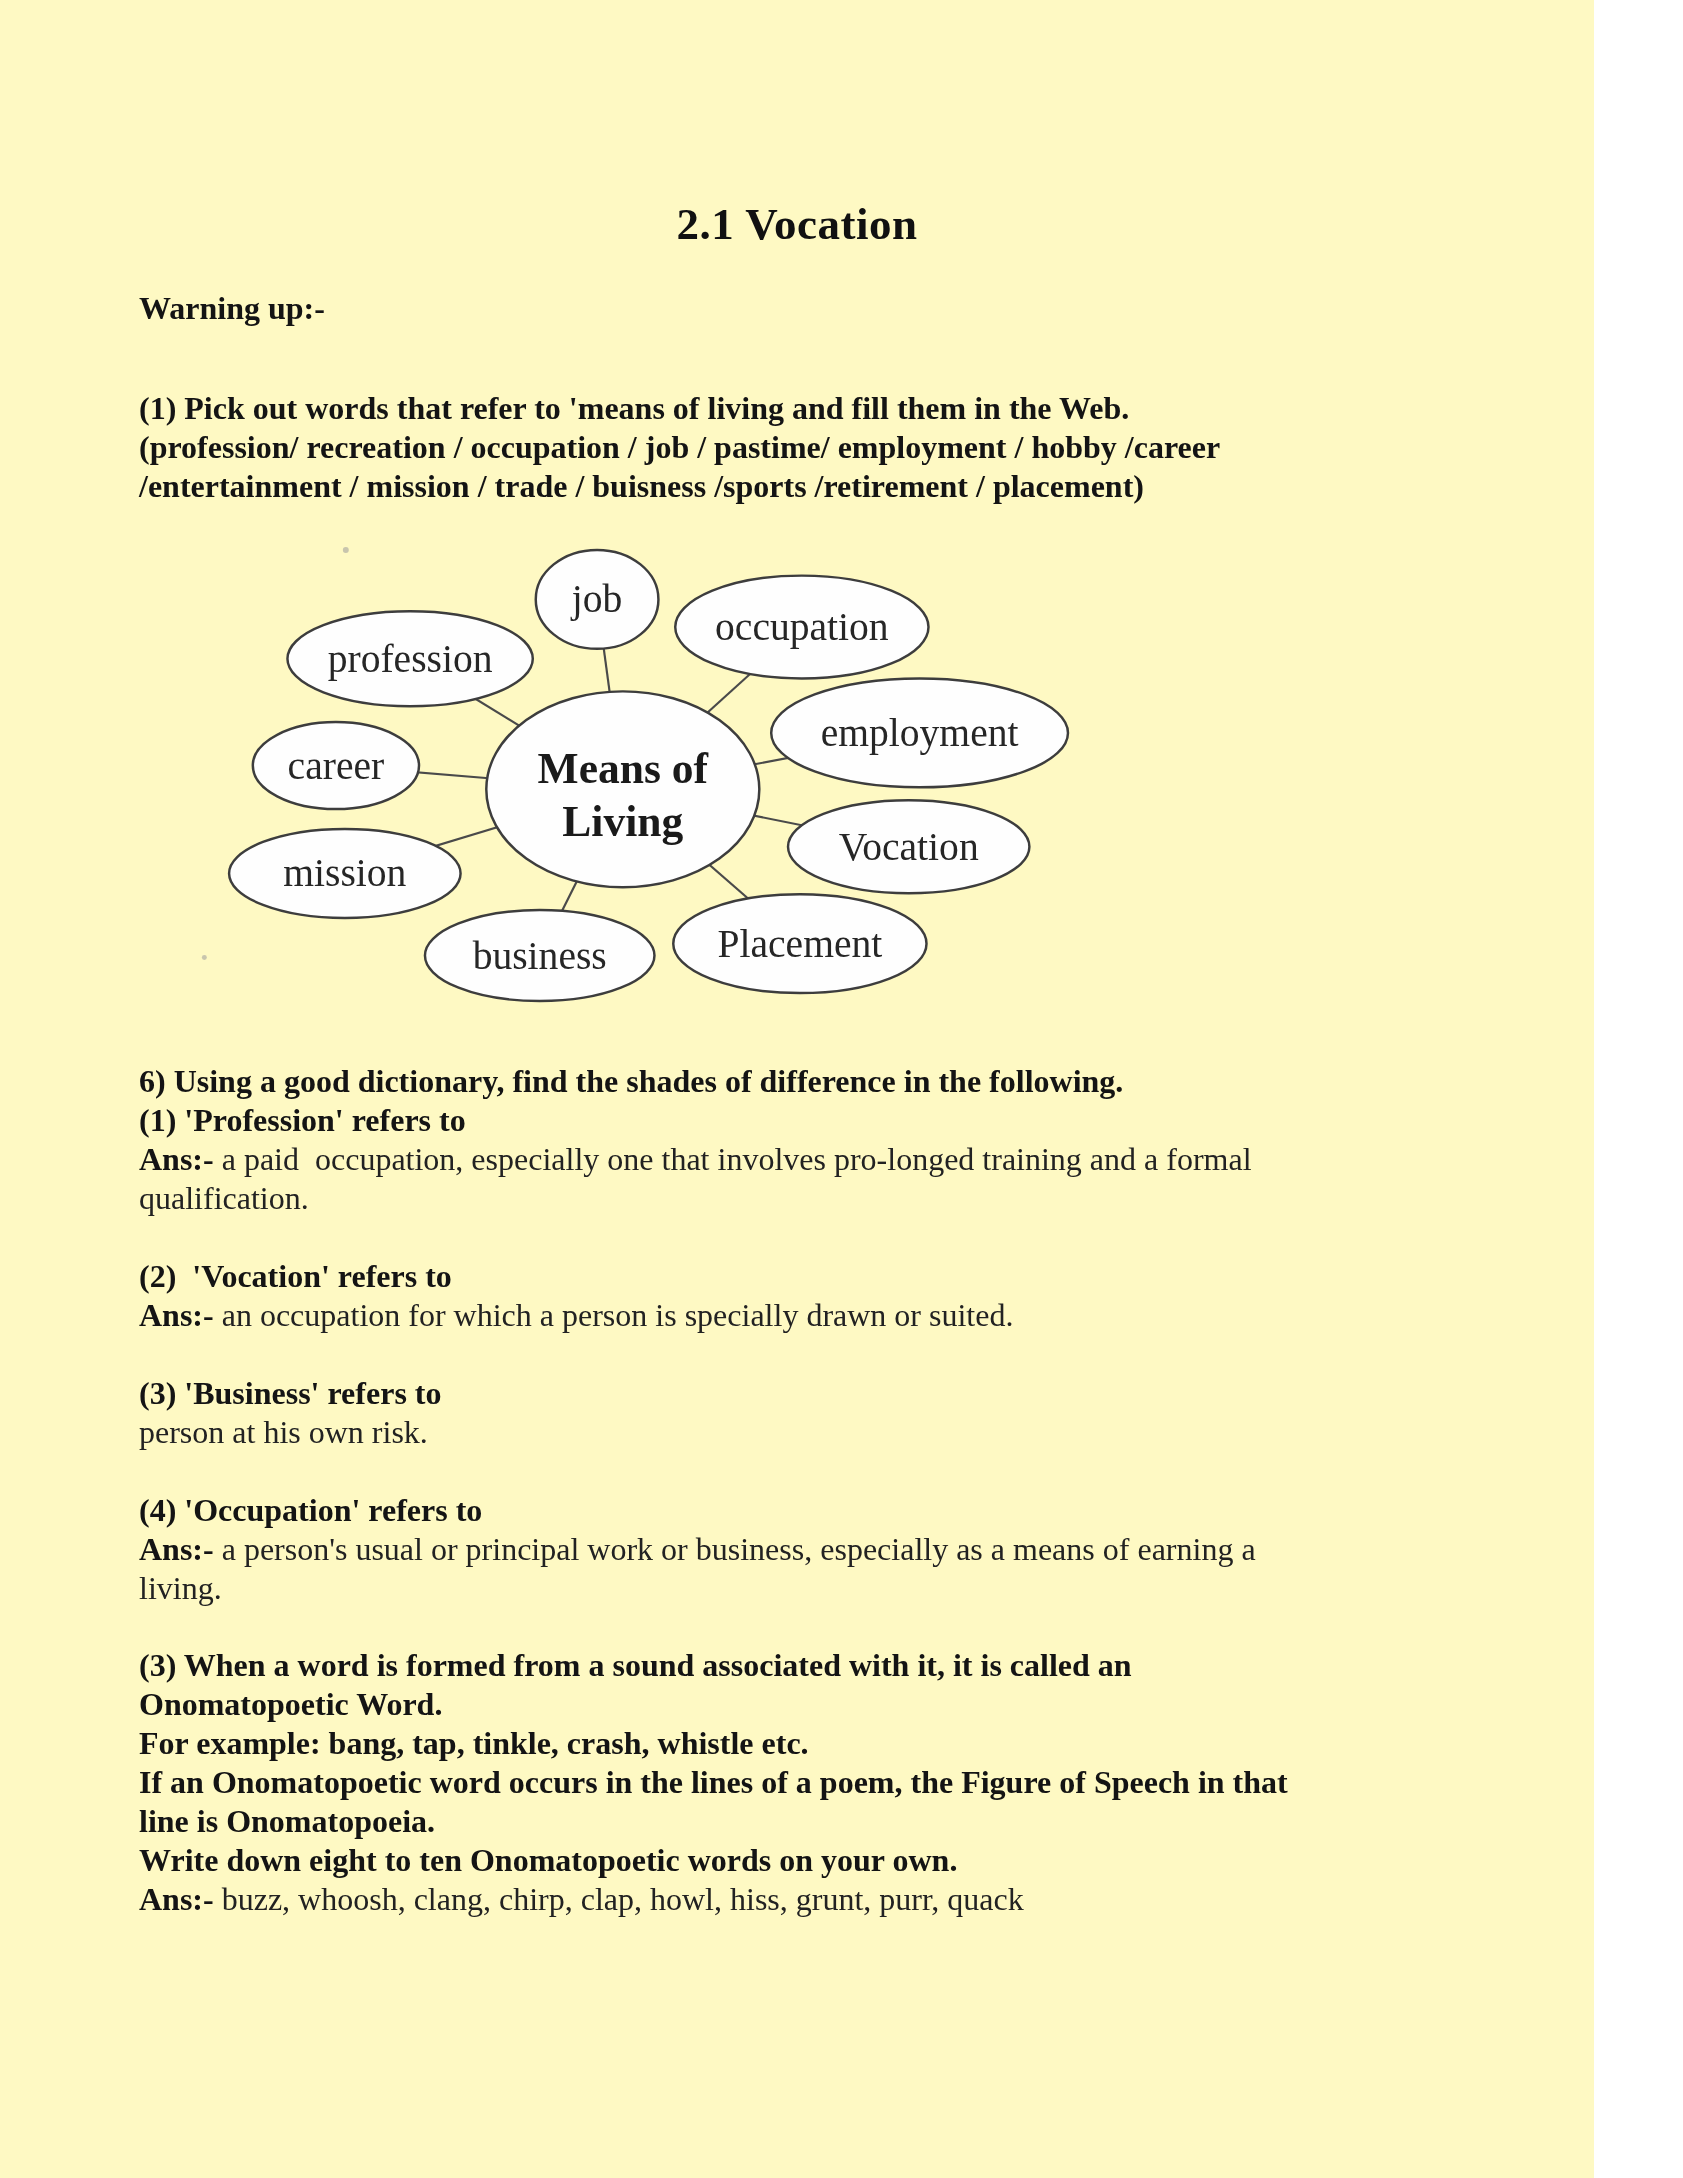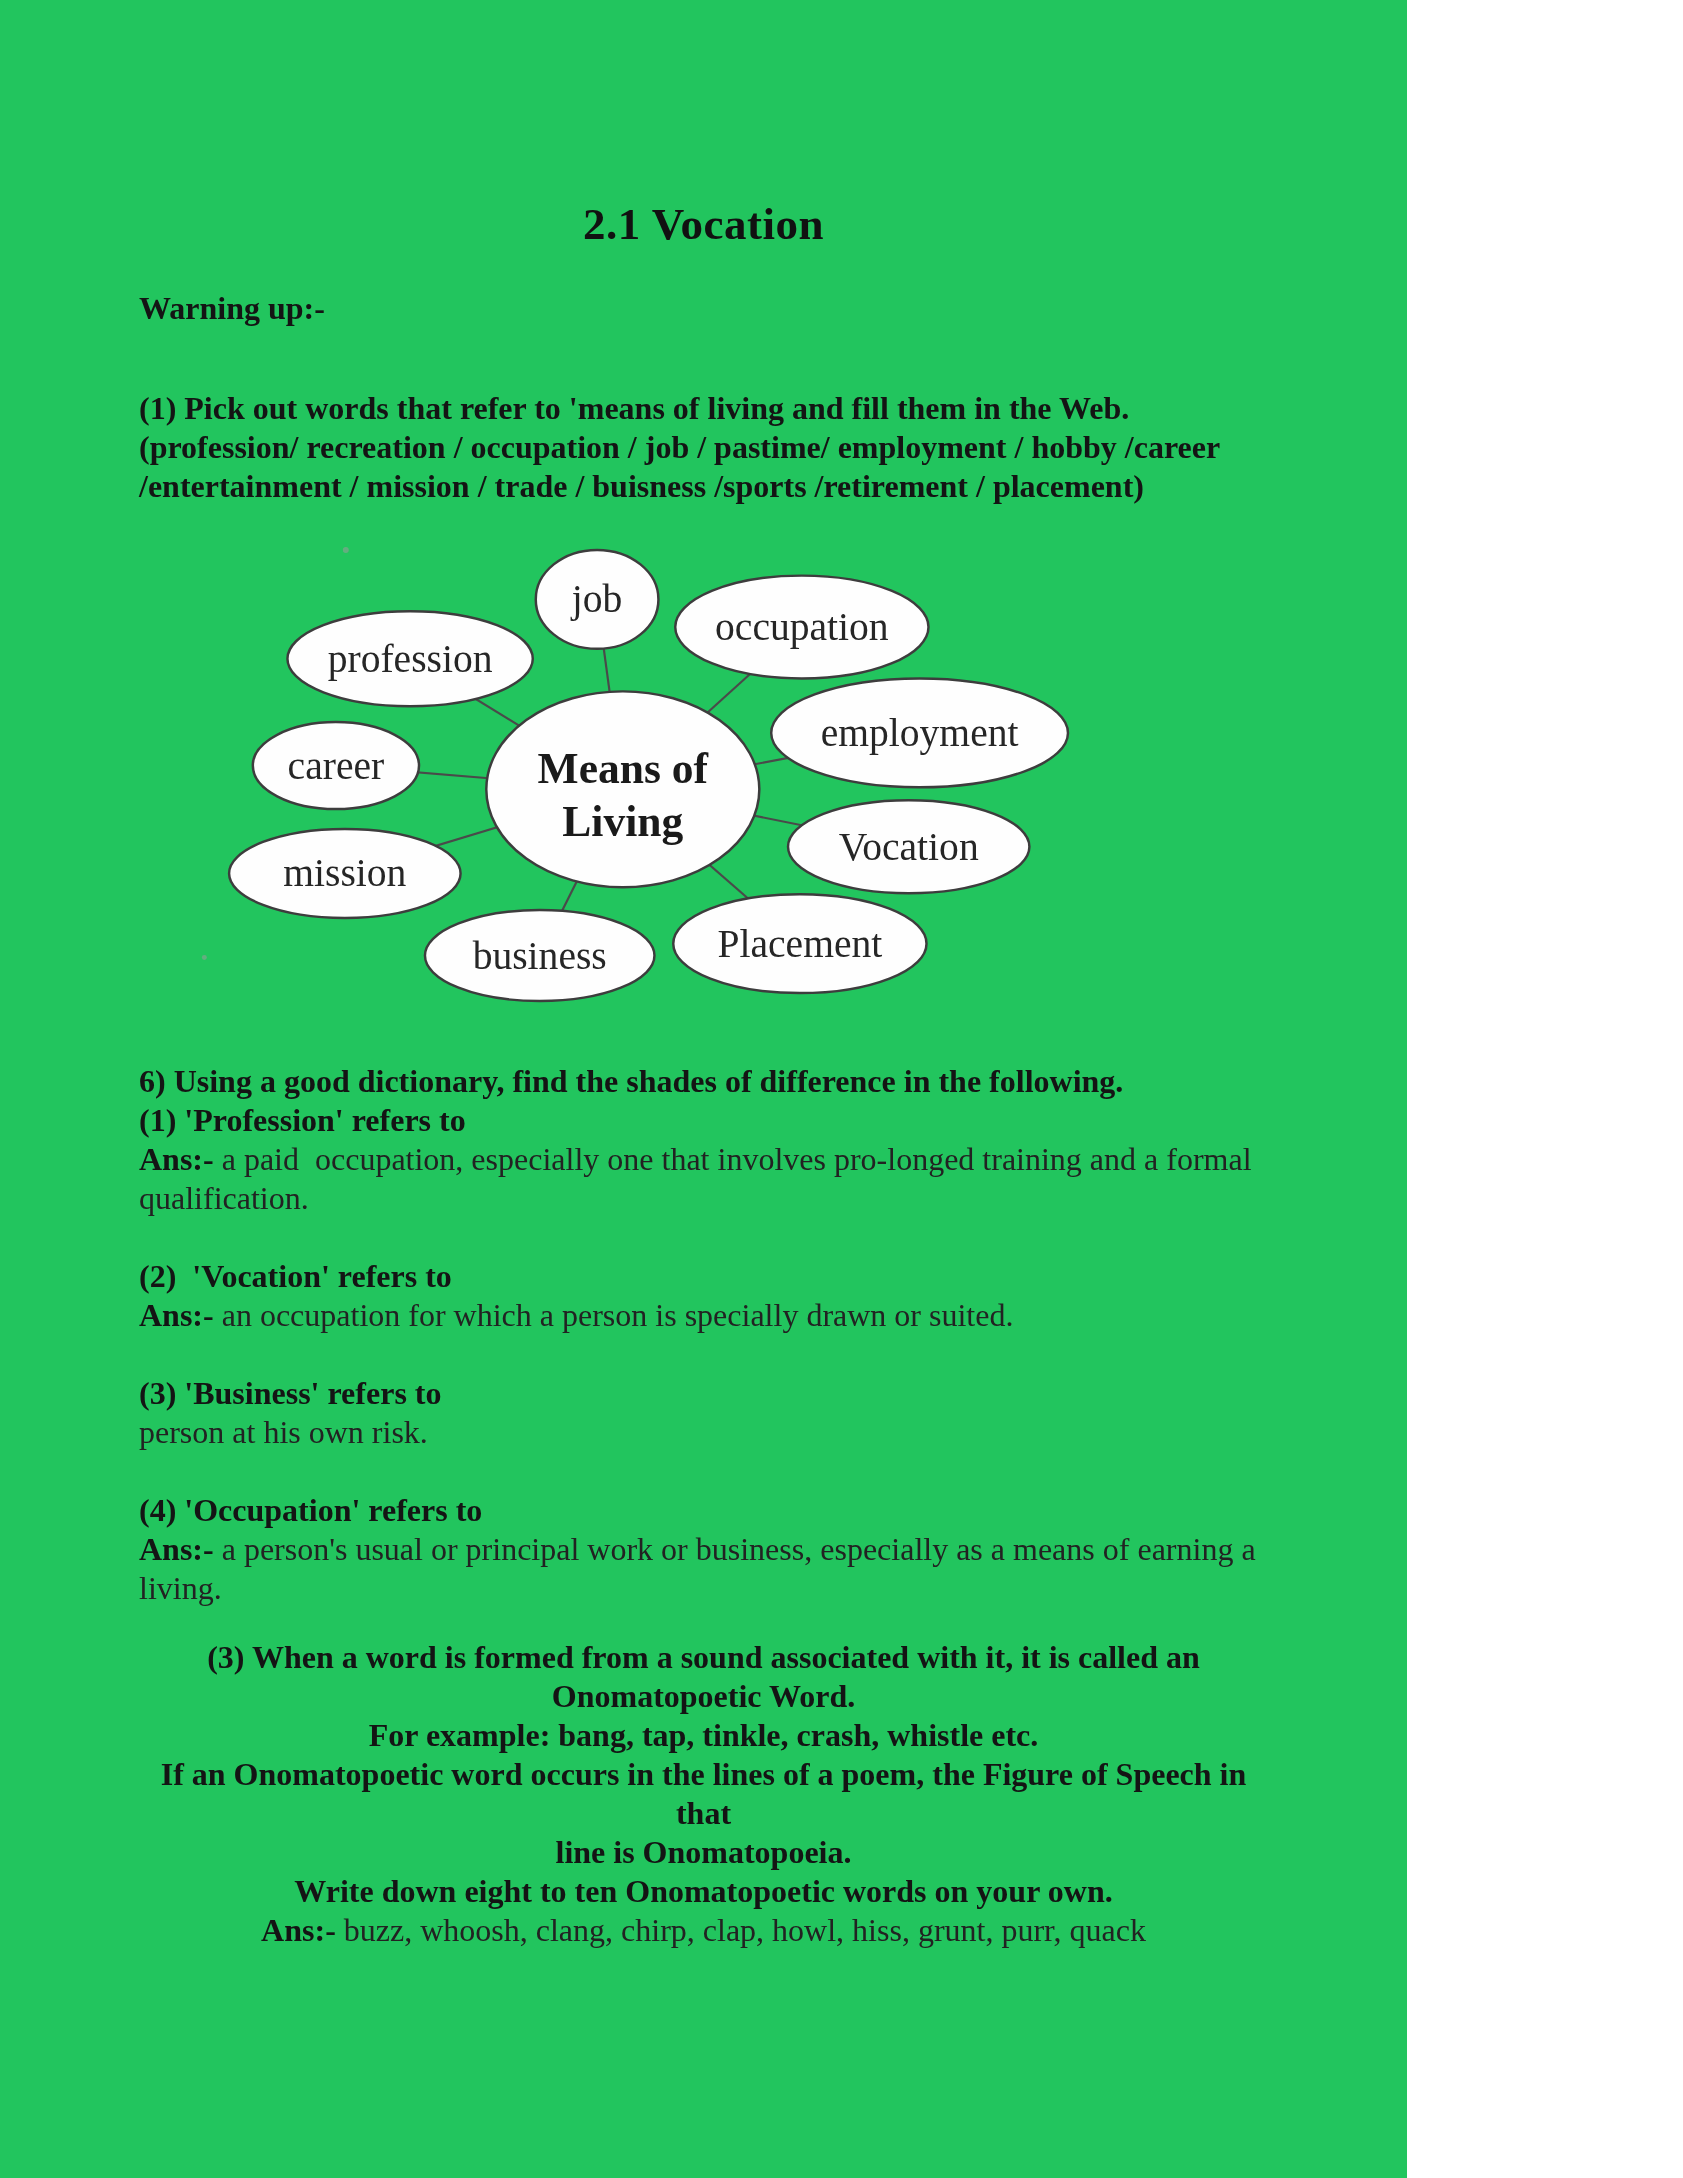--- a/index.html
+++ b/index.html
@@ -2,23 +2,23 @@
 <html><head>
 <meta charset="utf-8">
 <style>
   html, body {
     margin: 0;
     padding: 0;
     background: #ffffff;
   }
   .page {
     position: relative;
-    width: 1407px;
+    width: 1594px;
     height: 2178px;
-    background: #22c55e;
+    background: #fef9c3;
     font-family: "Liberation Serif", "DejaVu Serif", serif;
     color: #1f1f1f;
     padding-top: 196px;
     box-sizing: border-box;
     overflow: hidden;
   }
   .content {
     padding: 0 139px;
   }
   .doc-title {
@@ -40,21 +40,21 @@
   .ex1 { margin-top: 61px; }
   .diagram-wrap {
     margin-top: 36px;
     margin-left: 57px;
     width: 911px;
     height: 461px;
   }
   .ex2 { margin-top: 59px; }
   .qa-item-first { margin-top: 0; }
   .qa-item { margin-top: 39px; }
-  .ex3 { margin-top: 30px; text-align: center; }
+  .ex3 { margin-top: 38px; }
   svg text {
     font-family: "Liberation Serif", "DejaVu Serif", serif;
     fill: #262626;
   }
   svg .node-label { font-size: 40px; }
   svg .center-label { font-size: 44px; font-weight: bold; fill: #1a1a1a; }
   svg ellipse {
     fill: #fefefe;
     stroke: #3d3d3d;
     stroke-width: 2.5;

